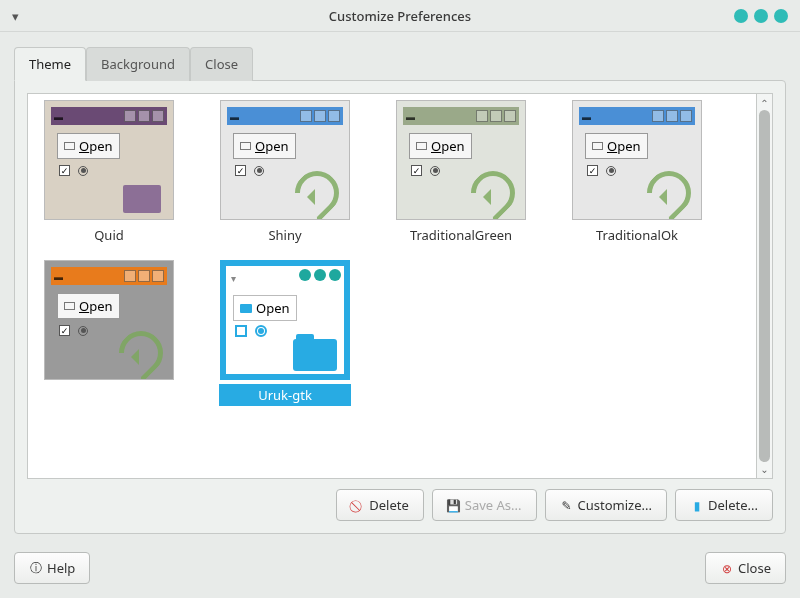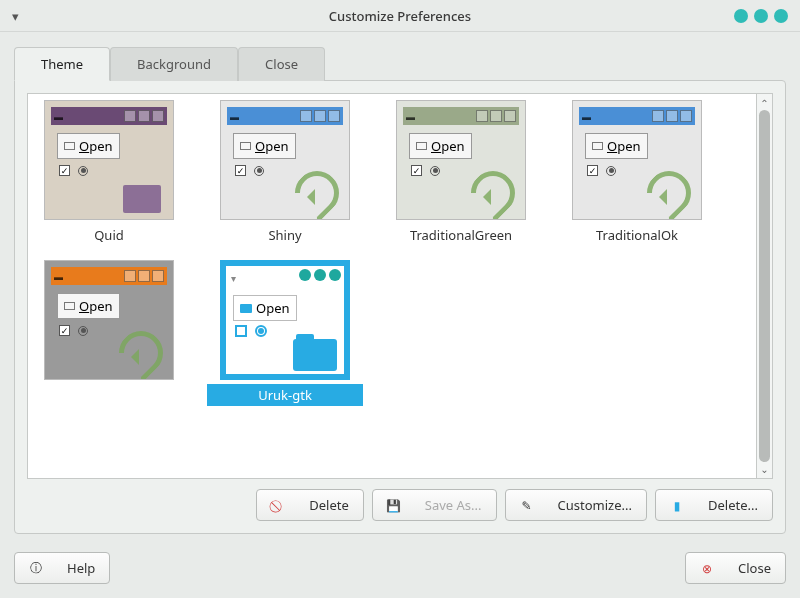--- a/index.html
+++ b/index.html
@@ -5,50 +5,50 @@
 * { box-sizing: border-box; margin: 0; padding: 0; font-family: "Noto Sans", "Liberation Sans", sans-serif; font-size: 13px; }
 body { background: #e8ebe9; width: 800px; height: 598px; overflow: hidden; display: flex; flex-direction: column; }
 .titlebar { height: 32px; display: flex; align-items: center; padding: 0 12px; background: #e8ebe9; border-bottom: 1px solid #d4d7d5; position: relative; }
 .titlebar .menu-caret { margin-right: 10px; color: #555; cursor: pointer; }
 .titlebar .title { position: absolute; left: 0; right: 0; text-align: center; font-weight: 500; color: #3a3a3a; pointer-events: none; }
 .win-dots { margin-left: auto; display: flex; gap: 6px; }
 .win-dot { width: 14px; height: 14px; border-radius: 50%; background: #2fbcb7; }
 .content { flex: 1; padding: 14px 14px 10px 14px; display: flex; flex-direction: column; gap: 10px; }
 .tabs-wrap { display: flex; flex-direction: column; flex: 1; min-height: 0; }
 .tab-strip { display: flex; position: relative; z-index: 1; }
-.tab { padding: 7px 26px; border: 1px solid #c6c9c7; border-bottom: none; background: #d8dbd9; margin-right: 0px; border-top-left-radius: 4px; border-top-right-radius: 4px; color: #555; cursor: pointer; position: relative; top: 1px; }
+.tab { padding: 7px 14px; border: 1px solid #c6c9c7; border-bottom: none; background: #d8dbd9; margin-right: 0px; border-top-left-radius: 4px; border-top-right-radius: 4px; color: #555; cursor: pointer; position: relative; top: 1px; }
 .tab.active { background: #eef1ef; color: #222; border-bottom: 1px solid #eef1ef; }
 .tab-panel { flex: 1; border: 1px solid #c6c9c7; background: #eef1ef; border-radius: 0 4px 4px 4px; display: flex; flex-direction: column; padding: 12px; min-height: 0; }
 .gallery-wrap { flex: 1; display: flex; min-height: 0; }
 .gallery { flex: 1; background: #fff; border: 1px solid #c6c9c7; overflow-y: hidden; padding: 6px 6px; display: flex; flex-wrap: wrap; align-content: flex-start; gap: 14px 26px; }
 .scrollbar { width: 16px; background: #f3f5f4; border: 1px solid #c6c9c7; border-left: none; display: flex; flex-direction: column; align-items: center; padding: 2px 0; }
 .scrollbar .arrow { font-size: 10px; color: #666; cursor: pointer; height:14px; display:flex; align-items:center; }
 .scrollbar .track { flex: 1; width: 100%; position: relative; }
 .scrollbar .thumb { position: absolute; top: 0; bottom: 0; left: 2px; right: 2px; background: #b8bbb9; border-radius: 6px; }
 .theme-item { width: 150px; display: flex; flex-direction: column; align-items: center; gap: 4px; cursor: pointer; }
 .thumb-frame { width: 130px; height: 120px; border: 1px solid #bbb; background: #d4d4d4; position: relative; overflow: hidden; }
 .theme-item.selected .thumb-frame { outline: 6px solid #28abe3; outline-offset: -6px; }
-.theme-item.selected .theme-label { color: #fff; background: #28abe3; width: 156px; text-align: center; padding: 2px 0; }
+.theme-item.selected .theme-label { color: #fff; background: #28abe3; width: 132px; text-align: center; padding: 2px 0; }
 .theme-label { color: #333; padding: 2px 0; }
 .tbar { position: absolute; top: 6px; left: 6px; right: 6px; height: 18px; display: flex; align-items: center; padding: 0 3px; justify-content: flex-end; gap: 2px; }
 .tbar .tsq { width: 12px; height: 12px; border: 1px solid rgba(0,0,0,.4); background: rgba(255,255,255,.4); }
 .tbar .tmenu { margin-right: auto; font-size: 9px; opacity:.7; }
 .topen { position: absolute; top: 32px; left: 12px; padding: 3px 6px; font-size: 11px; border: 1px solid #999; background: #f6f6f6; display: flex; align-items: center; gap: 4px; }
 .topen .oic { width: 11px; height: 8px; border: 1px solid #777; }
 .tchecks { position: absolute; top: 64px; left: 14px; display: flex; align-items: center; gap: 8px; }
 .tcheck { width: 11px; height: 11px; border: 1px solid #555; display: flex; align-items: center; justify-content: center; font-size: 9px; line-height:1; background:#fff; }
 .tradio { width: 10px; height: 10px; border: 1px solid #555; border-radius: 50%; display:flex; align-items:center; justify-content:center; }
 .tradio .dot { width: 5px; height: 5px; border-radius: 50%; background: #555; }
 .tfolder { position: absolute; bottom: 6px; right: 12px; width: 38px; height: 28px; border-radius: 2px; }
 .tswirl { position: absolute; bottom: 4px; right: 10px; width: 44px; height: 44px; }
 .motif { position: absolute; inset: 0; }
 .motif::before { content:''; position:absolute; top:50%; left:50%; width:34px; height:34px; border:5px solid currentColor; border-radius:50% 50% 50% 0; border-left-color:transparent; transform:translate(-50%,-50%) rotate(-45deg); opacity:.8; }
 .motif::after { content:''; position:absolute; top:50%; left:50%; width:0;height:0; border:8px solid transparent; border-right-color:currentColor; transform:translate(-18px,-4px); opacity:.8;}
 .btn-row { display: flex; gap: 8px; justify-content: flex-end; margin-top: 10px; }
-.btn { display: flex; align-items: center; gap: 24px; padding: 6px 14px; background: linear-gradient(#fdfdfd,#eceeec); border: 1px solid #b8bbb9; border-radius: 4px; cursor: pointer; color: #333; }
+.btn { display: flex; align-items: center; gap: 4px; padding: 6px 14px; background: linear-gradient(#fdfdfd,#eceeec); border: 1px solid #b8bbb9; border-radius: 4px; cursor: pointer; color: #333; }
 .btn.disabled { color: #aaa; cursor: default; }
 .btn .ic { width: 14px; height: 14px; display: flex; align-items: center; justify-content: center; font-size: 12px; }
 .link { color: #0b6fc2; text-decoration: underline; margin-top: 8px; cursor: pointer; }
 .footer { display: flex; padding: 8px 14px 14px 14px; gap: 10px; }
 .footer .spacer { flex: 1; }
 .uruk-dots { position:absolute; top:8px; right:8px; display:flex; gap:3px;}
 .uruk-dots span{width:12px;height:12px;border-radius:50%;background:#1ea89e;}
 .uruk-fold{position:absolute;bottom:8px;right:12px;width:44px;height:32px;background:#28abe3;border-radius:3px;}
 .uruk-fold::before{content:'';position:absolute;top:-5px;left:3px;width:18px;height:7px;background:#28abe3;border-radius:2px 2px 0 0;}
 .uruk-open{position:absolute;top:34px;left:12px;border:1px solid #bbb;padding:3px 6px;font-size:11px;display:flex;align-items:center;gap:4px;background:#fff;}

